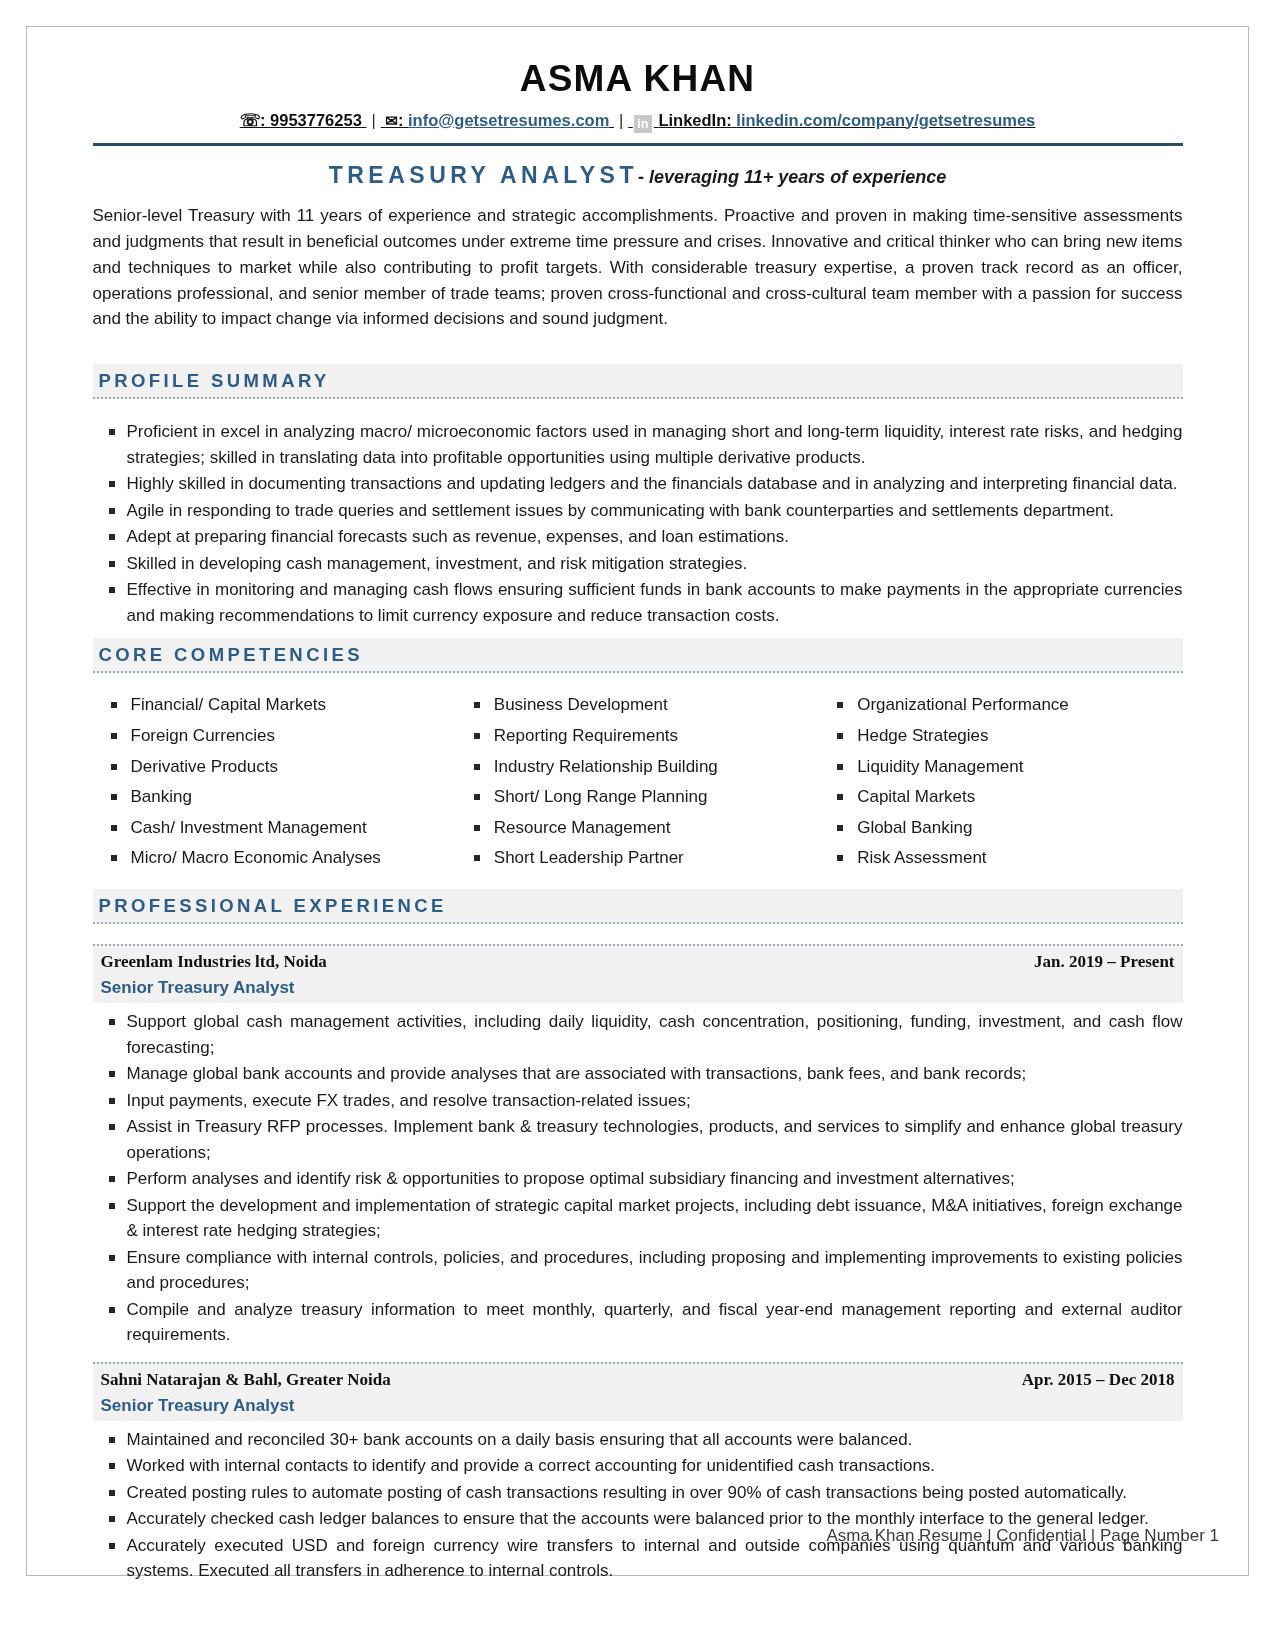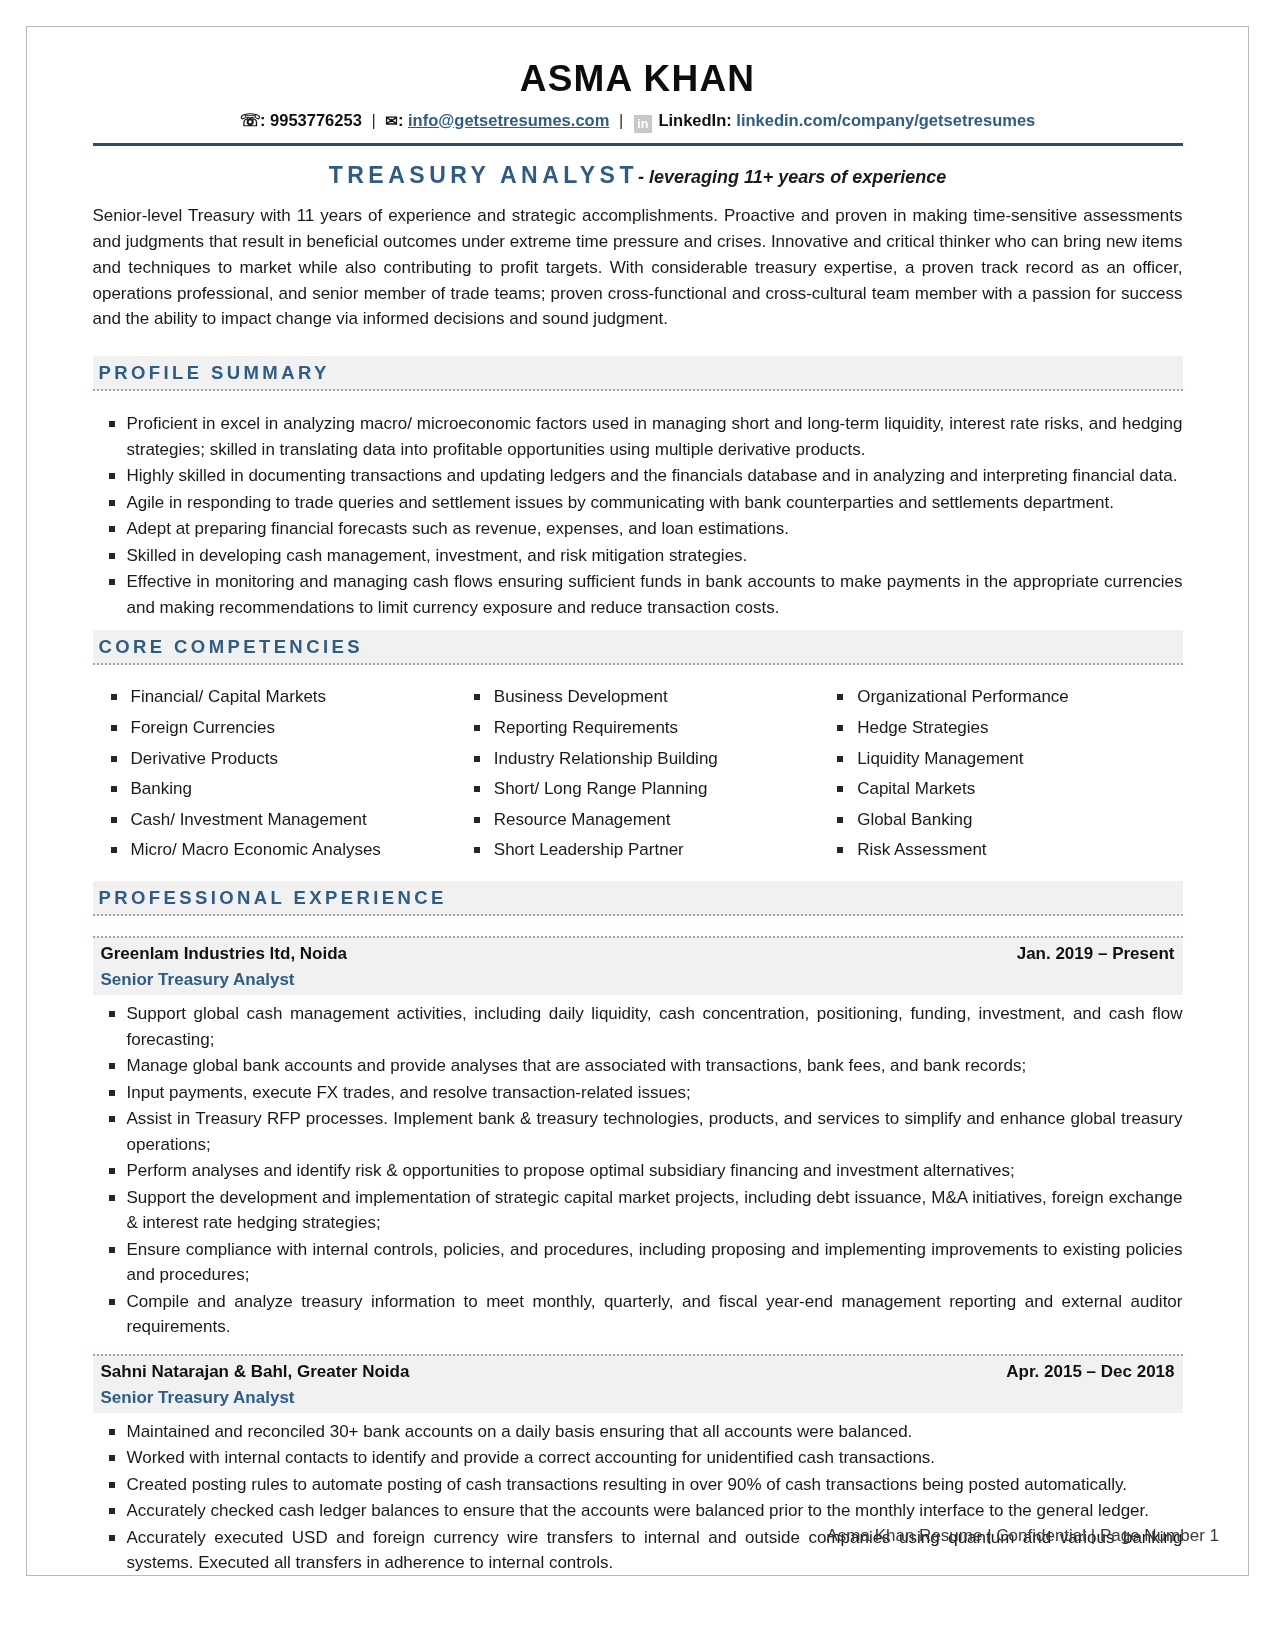--- a/index.html
+++ b/index.html
@@ -40,20 +40,21 @@
     line-height: 1.15;
     margin-bottom: 9px;
   }
   .contact-line {
     text-align: center;
     font-size: 16.5px;
     font-weight: bold;
     color: #111111;
     white-space: nowrap;
     line-height: 1.3;
+    text-decoration: underline;
   }
   .contact-line .sep {
     color: #2c2c2c;
     font-weight: normal;
     margin: 0 5px;
   }
   .phone-glyph {
     font-weight: bold;
     font-size: 17px;
     letter-spacing: -1px;
@@ -107,21 +108,21 @@
     color: #1a1a1a;
     letter-spacing: 0;
   }
 
   
   .summary {
     text-align: justify;
     font-size: 17px;
     line-height: 1.52;
     color: #1a1a1a;
-    margin-bottom: 24px;
+    margin-bottom: 32px;
   }
 
   
   .section-head {
     background: #f1f1f1;
     padding: 6px 6px 5px 6px;
     border-bottom: 2px dotted #9aa7b4;
     margin-bottom: 20px;
   }
   .section-head .t {
@@ -185,20 +186,21 @@
   .job-entry { margin-top: 14px; }
   .job-band {
     background: #f1f1f1;
     border-top: 2px dotted #9aa7b4;
     padding: 6px 8px 5px 8px;
   }
   .job-row {
     display: flex;
     justify-content: space-between;
     align-items: flex-start;
+    font-family: Liberation Serif, serif;
   }
   .job-company {
     font-size: 17px;
     font-weight: bold;
     color: #111111;
   }
   .job-dates {
     font-size: 17px;
     font-weight: bold;
     color: #111111;

